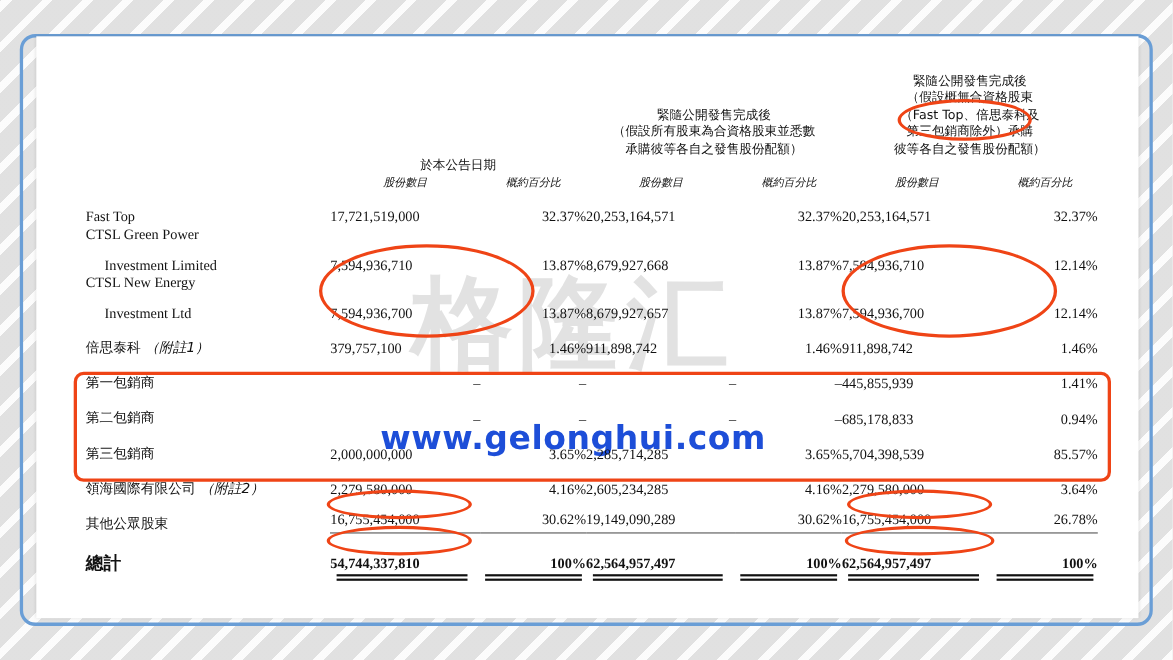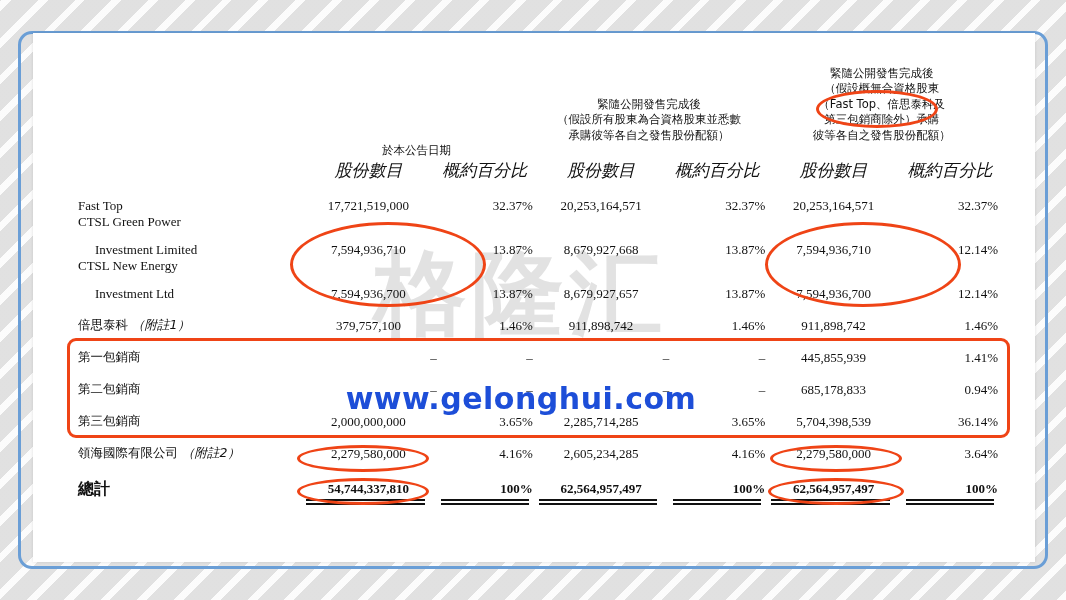--- a/index.html
+++ b/index.html
@@ -107,21 +107,21 @@
     font-family: "DejaVu Sans", "Liberation Sans", sans-serif;
     font-weight: bold;
     font-size: 11.5px;
     line-height: 15.5px;
     padding-bottom: 3px;
     white-space: nowrap;
   }
   .hdr-sub {
     text-align: center;
     font-style: italic;
-    font-size: 17px;
+    font-size: 10px;
     padding-bottom: 9px;
     white-space: nowrap;
   }
   .hdr-spacer { height: 88px; }
 
   
   tr.datarow td { height: 32px; }
   tr.datarow.tall td { height: 40px; }
   .lbl {
     text-align: left;
@@ -133,21 +133,21 @@
   .lbl .l2 {
     display: block;
     padding-left: 17px;
     margin-top: 12px;
   }
   .lbl.zh {
     font-family: "DejaVu Sans", "Liberation Sans", sans-serif;
     font-size: 12.5px;
   }
   .num {
-    text-align: center;
+    text-align: left;
     font-size: 13px;
     padding-right: 14px;
     white-space: nowrap;
   }
   .pct {
     text-align: right;
     font-size: 13px;
     padding-right: 6px;
     white-space: nowrap;
   }
@@ -329,33 +329,42 @@
           <td class="pct">0.94%</td>
         </tr>
 
         <tr class="datarow">
           <td class="lbl zh"><span>第三包銷商</span></td>
           <td class="num">2,000,000,000</td>
           <td class="pct">3.65%</td>
           <td class="num">2,285,714,285</td>
           <td class="pct">3.65%</td>
           <td class="num">5,704,398,539</td>
-          <td class="pct">36.14%</td>
+          <td class="pct">85.57%</td>
         </tr>
 
         <tr class="datarow">
           <td class="lbl zh"><span>領海國際有限公司 </span><span class="note">（附註2）</span></td>
           <td class="num">2,279,580,000</td>
           <td class="pct">4.16%</td>
           <td class="num">2,605,234,285</td>
           <td class="pct">4.16%</td>
           <td class="num">2,279,580,000</td>
           <td class="pct">3.64%</td>
         </tr>
 
+        <tr class="datarow rule-above-total">
+          <td class="lbl zh"><span>其他公眾股東</span></td>
+          <td class="num">16,755,454,000</td>
+          <td class="pct">30.62%</td>
+          <td class="num">19,149,090,289</td>
+          <td class="pct">30.62%</td>
+          <td class="num">16,755,454,000</td>
+          <td class="pct">26.78%</td>
+        </tr>
 
         <tr class="total">
           <td class="lbl">總計</td>
           <td class="num"><span>54,744,337,810</span><span class="dbl-rule"></span></td>
           <td class="pct"><span>100%</span><span class="dbl-rule"></span></td>
           <td class="num"><span>62,564,957,497</span><span class="dbl-rule"></span></td>
           <td class="pct"><span>100%</span><span class="dbl-rule"></span></td>
           <td class="num"><span>62,564,957,497</span><span class="dbl-rule"></span></td>
           <td class="pct"><span>100%</span><span class="dbl-rule"></span></td>
         </tr>

